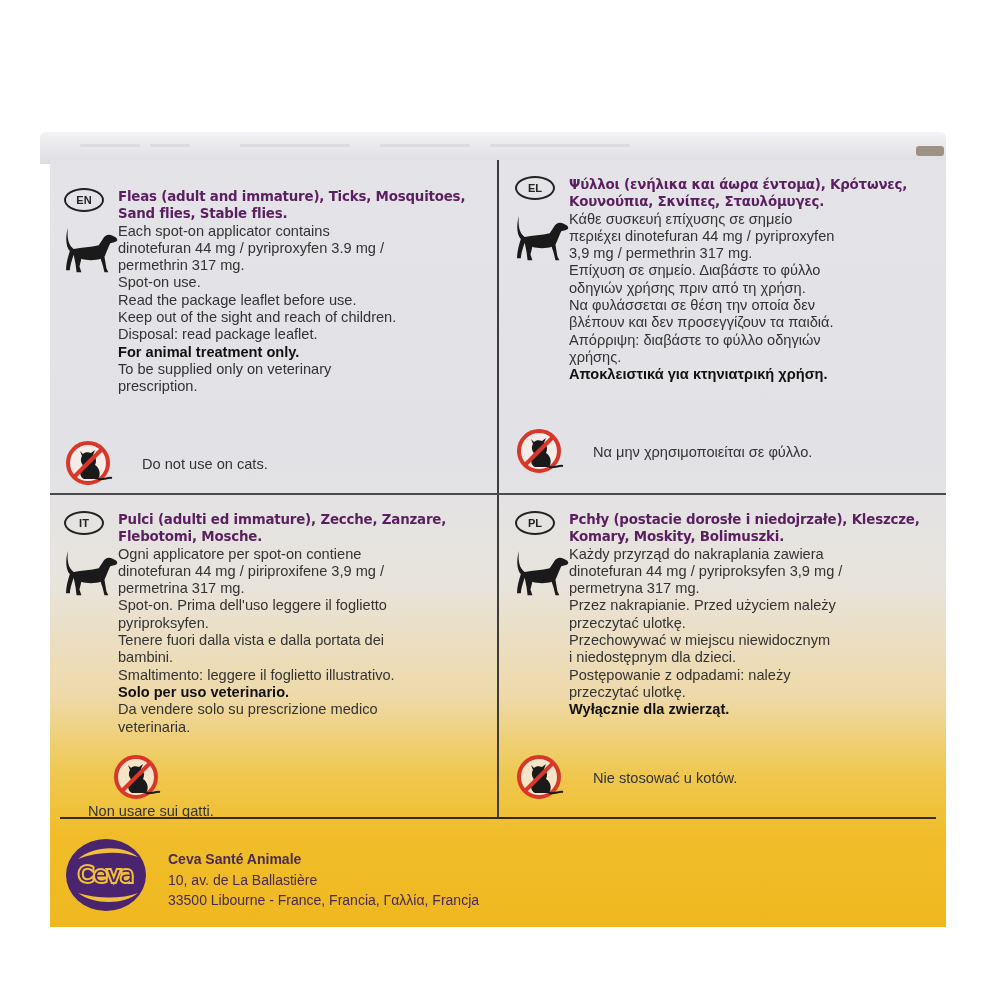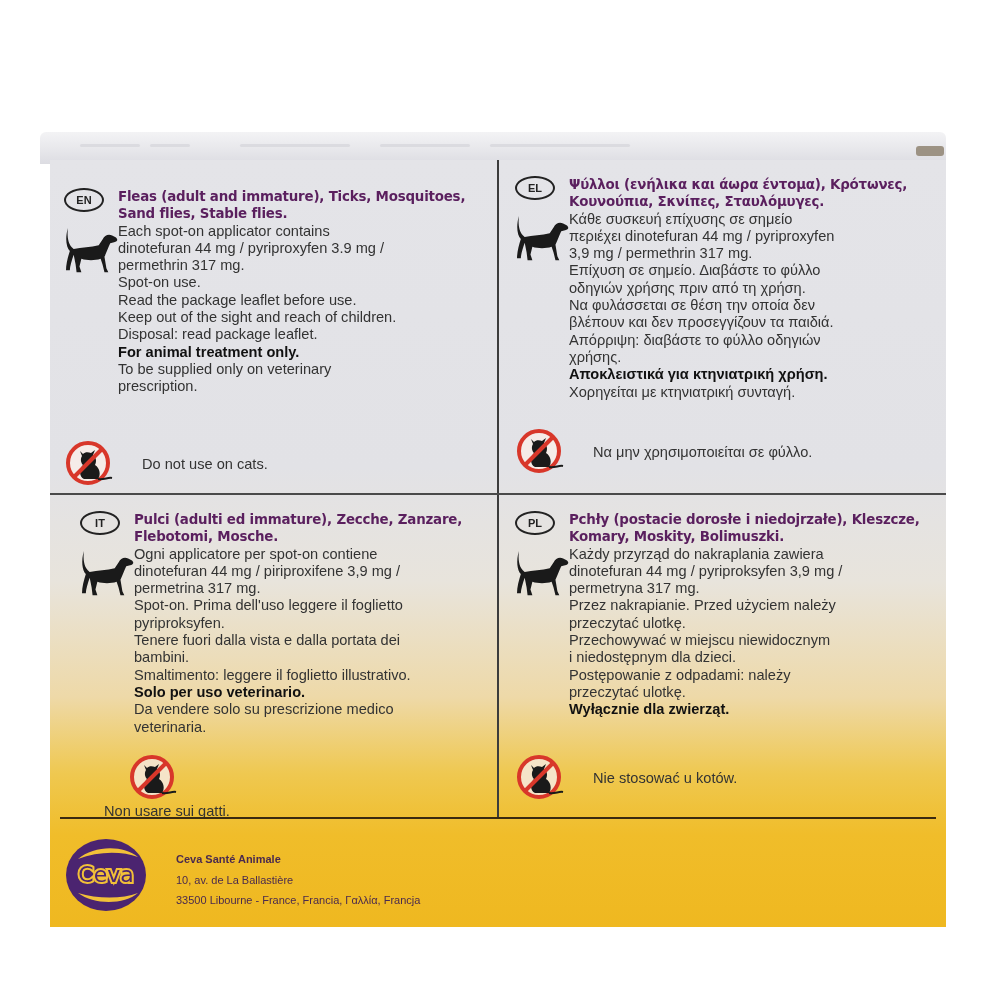--- a/index.html
+++ b/index.html
@@ -39,21 +39,21 @@
   .text-block .title { color:#5a1f5e; font-weight:bold; font-family:"DejaVu Sans", sans-serif; font-size:13.4px; line-height:17.3px; letter-spacing:-0.2px; }
   .text-block .line { display:block; }
   .text-block .bold { font-weight:bold; color:#111; }
   .cat-row { position:absolute; left:14px; display:flex; align-items:center; }
   .cat-row .cat-icon { width:54px; height:50px; }
   .cat-row .cat-text { margin-left:24px; font-size:14.6px; color:#333; }
   .footer {
     position:absolute; left:0; top:660px; width:896px; height:107px;
   }
   .logo { position:absolute; left:14px; top:17px; width:84px; height:76px; }
-  .company { position:absolute; left:126px; top:29px; font-size:11px; line-height:20.5px; color:#4a2a4e; }
+  .company { position:absolute; left:118px; top:29px; font-size:14px; line-height:20.5px; color:#4a2a4e; }
   .company .name { font-weight:bold; }
 </style>
 </head>
 <body>
 
 <div class="box-top">
   <div class="faint" style="left:40px;width:60px;"></div>
   <div class="faint" style="left:110px;width:40px;"></div>
   <div class="faint" style="left:200px;width:110px;"></div>
   <div class="faint" style="left:340px;width:90px;"></div>
@@ -104,34 +104,33 @@
       <span class="line">Κάθε συσκευή επίχυσης σε σημείο</span>
       <span class="line">περιέχει dinotefuran 44 mg / pyriproxyfen</span>
       <span class="line">3,9 mg / permethrin 317 mg.</span>
       <span class="line">Επίχυση σε σημείο. Διαβάστε το φύλλο</span>
       <span class="line">οδηγιών χρήσης πριν από τη χρήση.</span>
       <span class="line">Να φυλάσσεται σε θέση την οποία δεν</span>
       <span class="line">βλέπουν και δεν προσεγγίζουν τα παιδιά.</span>
       <span class="line">Απόρριψη: διαβάστε το φύλλο οδηγιών</span>
       <span class="line">χρήσης.</span>
       <span class="line bold">Αποκλειστικά για κτηνιατρική χρήση.</span>
-      <span class="line">Χορηγείται με κτηνιατρική συνταγή.</span>
     </div>
     <div class="cat-row" style="top:267px;">
       <svg class="cat-icon" viewBox="0 0 54 50">
           <circle cx="24" cy="24" r="20" fill="#f5ece8" stroke="#d8372a" stroke-width="4"></circle>
           <path fill="#1a1a1a" d="M16 12 L18 17 C16 20 17 24 19 26 C15 30 15 38 20 40 L34 40 C37 36 36 29 31 26 C33 22 32 18 29 16 L31 11 L27 14 C24 13 21 13 19 15 Z"></path>
           <path d="M34 40 C40 41 44 38 48 39" stroke="#1a1a1a" stroke-width="2" fill="none"></path>
           <line x1="10" y1="38" x2="38" y2="10" stroke="#d8372a" stroke-width="4"></line>
         </svg>
       <span class="cat-text">Να μην χρησιμοποιείται σε φύλλο.</span>
     </div>
   </div>
 
-  <div class="panel" style="left:16px;top:335px;height:416px;padding-left:20px;">
+  <div class="panel" style="left:0;top:335px;height:416px;padding-left:20px;">
     <div class="lang-badge">IT</div>
     <svg class="dog" viewBox="0 0 60 52">
         <path fill="#1a1a1a" d="M6 2 C5 10 6 18 10 22 L12 24 C20 22 30 22 38 20 L42 14 C44 10 48 8 52 10 L56 12 C58 14 58 16 54 17 L50 18 C48 22 46 28 44 32 L46 44 L48 48 L44 48 L42 40 L40 34 C34 36 26 36 20 34 L18 42 L20 48 L15 48 L14 40 L12 30 C10 36 8 42 8 46 L4 46 C4 40 6 32 8 26 C4 22 3 12 6 2 Z"></path>
       </svg>
     <div class="text-block">
       <span class="line title">Pulci (adulti ed immature), Zecche, Zanzare,</span>
       <span class="line title">Flebotomi, Mosche.</span>
       <span class="line">Ogni applicatore per spot-on contiene</span>
       <span class="line">dinotefuran 44 mg / piriproxifene 3,9 mg /</span>
       <span class="line">permetrina 317 mg.</span>

